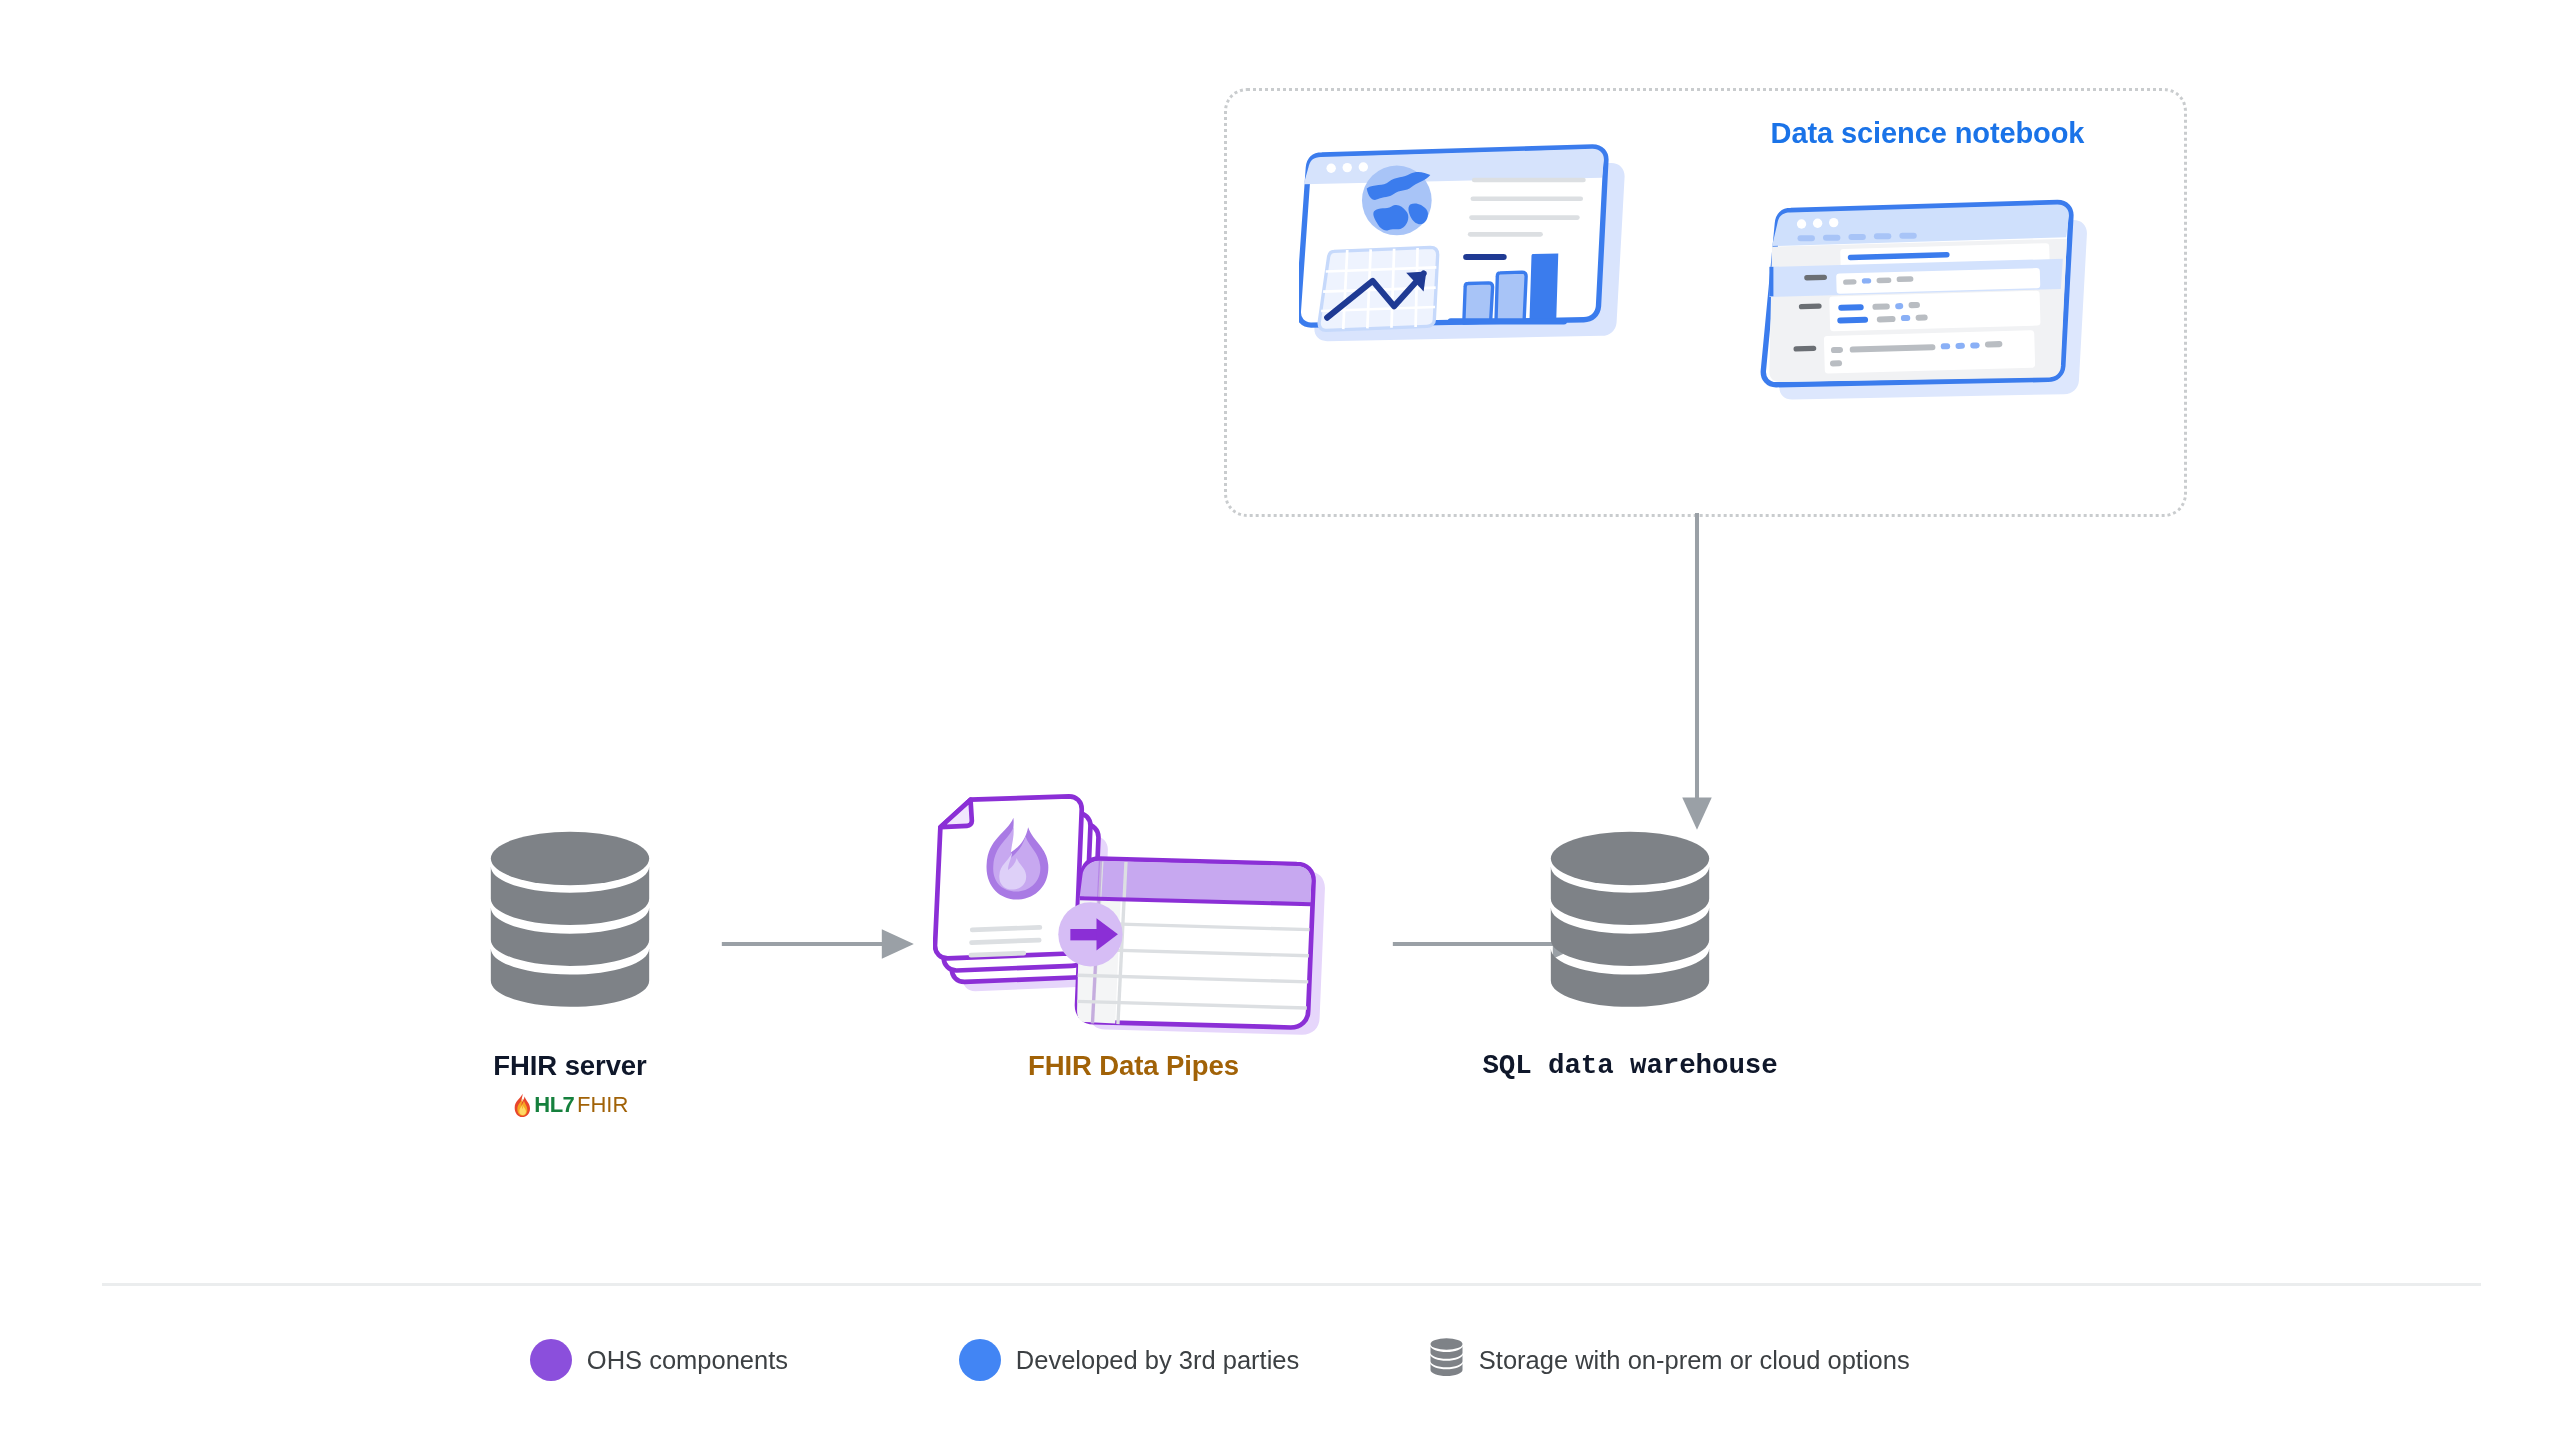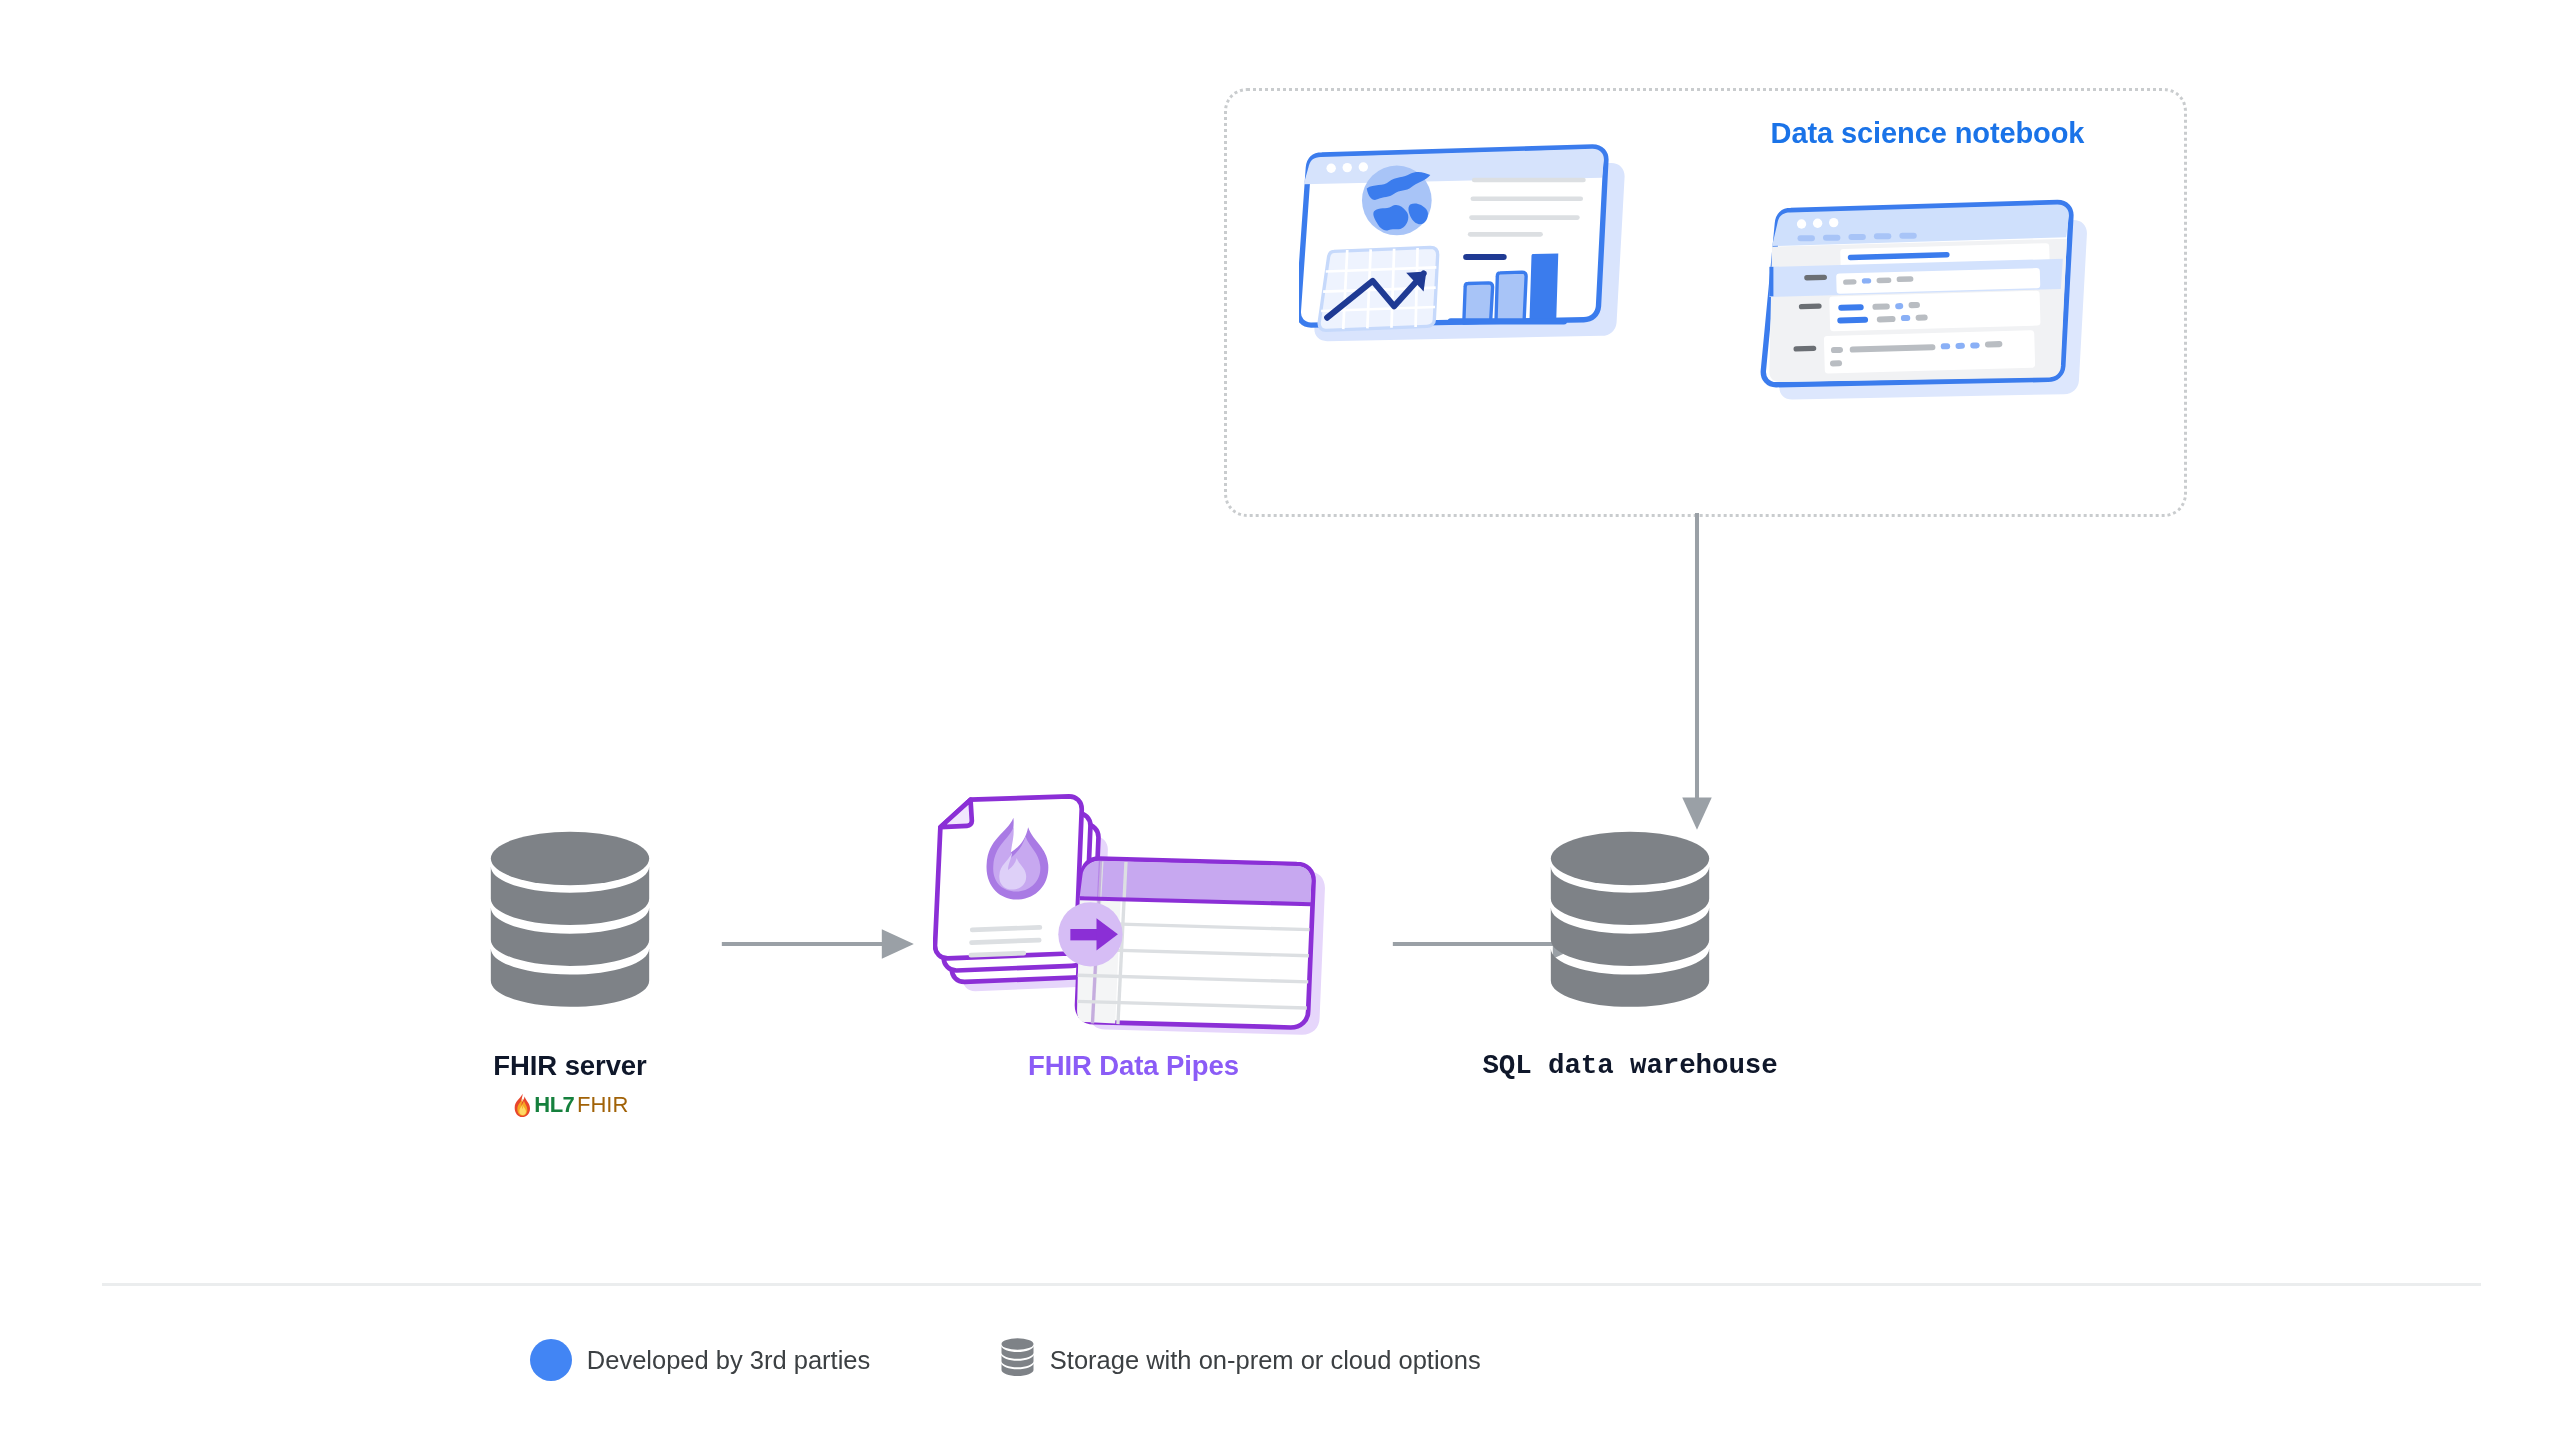--- a/index.html
+++ b/index.html
@@ -72,21 +72,21 @@
     align-items: center;
     justify-content: center;
   }
   .node-label {
     margin-top: 6.7px;
     font-size: 27.5px;
     font-weight: 700;
     letter-spacing: -0.1px;
     color: #5f6368;
   }
-  .node-label.accent-purple { color: #8b5cf6; }
+  .node-label.accent-purple { color: #a16207; }
   .node-label.dark { color: #0f172a; }
 
   
   #hl7-fhir-logo {
     margin-top: 10.7px;
     display: flex;
     align-items: center;
     justify-content: center;
     gap: 2.7px;
   }
@@ -402,20 +402,24 @@
         </g>
       </svg>
     </div>
     <div class="node-label dark">SQL data warehouse</div>
   </div>
 
   <div id="footer-divider"></div>
 
   <div id="legend">
 
+    <div class="legend-item" id="legend-item-ohs">
+      <span class="legend-swatch" style="background:#8b4fdc"></span>
+      <span class="legend-text">OHS components</span>
+    </div>
 
     <div class="legend-item" id="legend-item-3rd-party">
       <span class="legend-swatch" style="background:#4285f4"></span>
       <span class="legend-text">Developed by 3rd parties</span>
     </div>
 
     <div class="legend-item" id="legend-item-storage">
       <span class="legend-db">
         <svg width="35" height="44" viewBox="0 0 52 66" xmlns="http://www.w3.org/2000/svg">
           <g fill="#7e8287">

